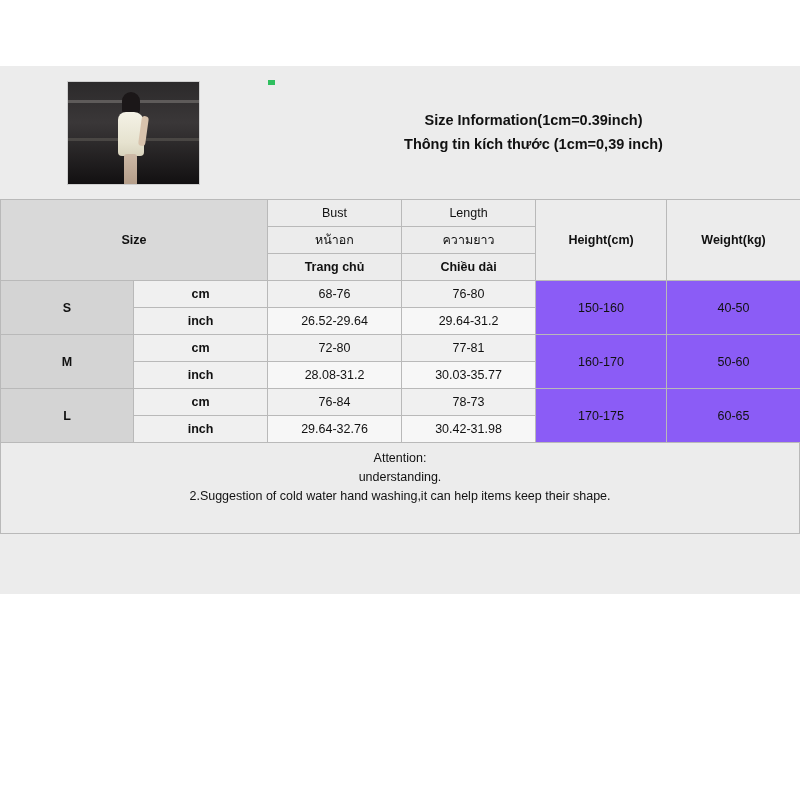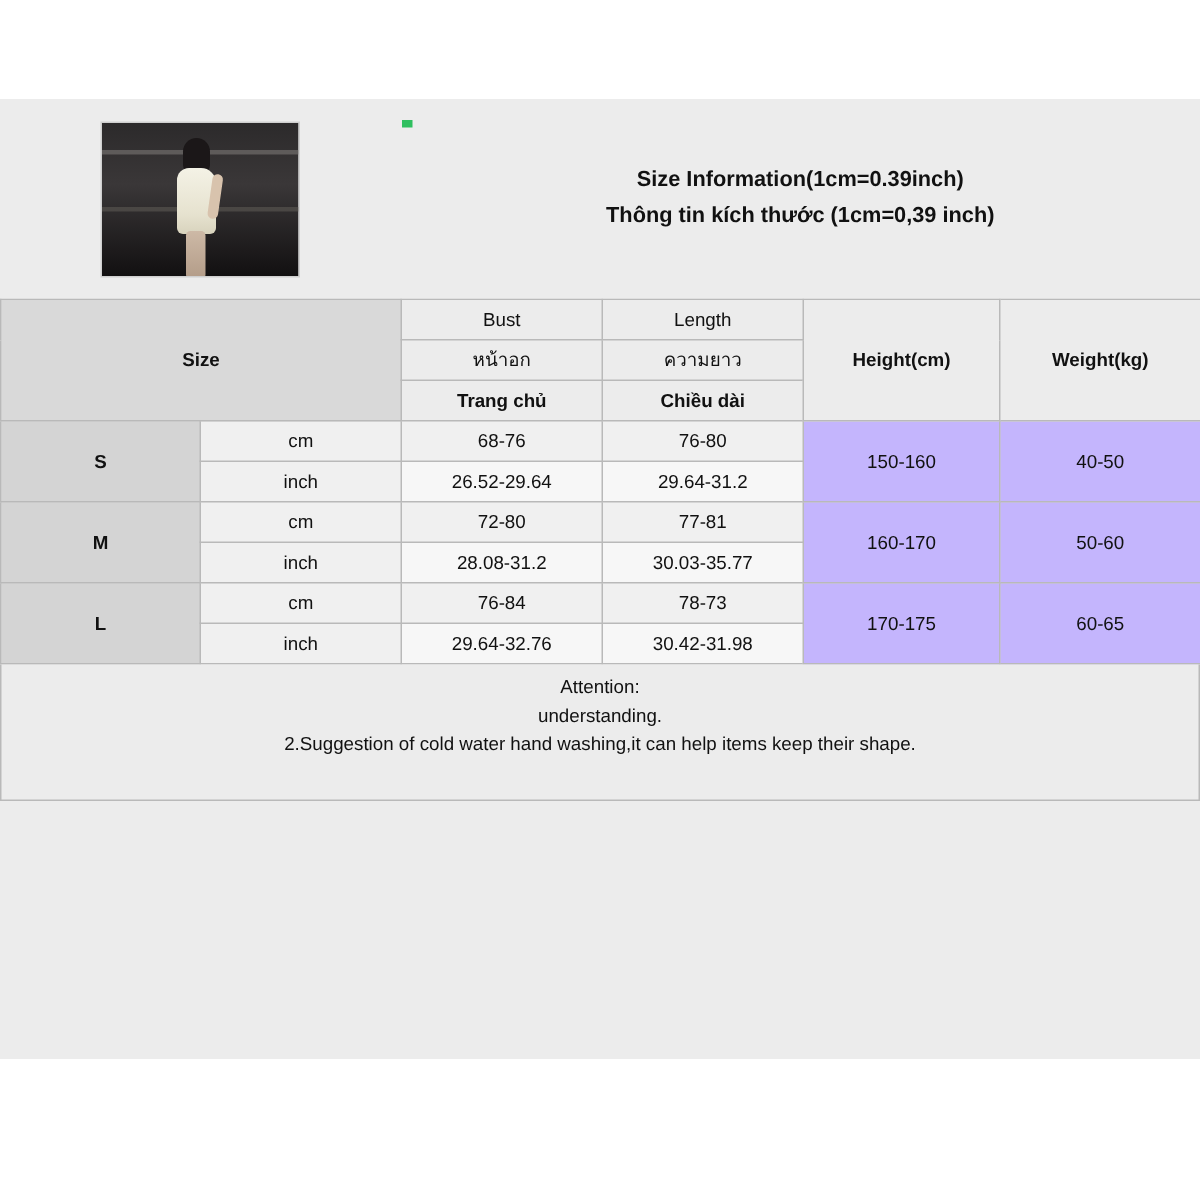--- a/index.html
+++ b/index.html
@@ -18,21 +18,21 @@
     position: relative;
     width: 800px;
     height: 800px;
     background: #ffffff;
   }
   .sheet {
     position: absolute;
     left: 0;
     top: 66px;
     width: 800px;
-    height: 640px;
+    height: 528px;
     background: #ececec;
     box-sizing: border-box;
   }
   
   .header {
     display: flex;
     height: 133px;
     box-sizing: border-box;
   }
   .header-left {
@@ -155,33 +155,33 @@
     font-size: 19px;
     font-weight: bold;
     background: #d9d9d9;
   }
   td.sizelabel {
     font-weight: bold;
     font-size: 13px;
     background: #d4d4d4;
   }
   td.unit {
-    font-weight: normal;
+    font-weight: bold;
     font-size: 12.5px;
     background: #f0f0f0;
   }
   td.colhead {
     font-weight: normal;
     font-size: 12.5px;
     background: #ececec;
   }
   td.colhead.sub { font-weight: bold; }
   td.hw {
     font-size: 12.5px;
-    background: #c4b5fd;
+    background: #8b5cf6;
   }
   td.tallhead { background: #ececec; font-weight: bold; font-size: 12.5px; }
   
   .attention {
     border: 1px solid #b9b9b9;
     border-top: none;
     background: #ececec;
     padding: 6px 10px 28px 10px;
     box-sizing: border-box;
     text-align: center;

